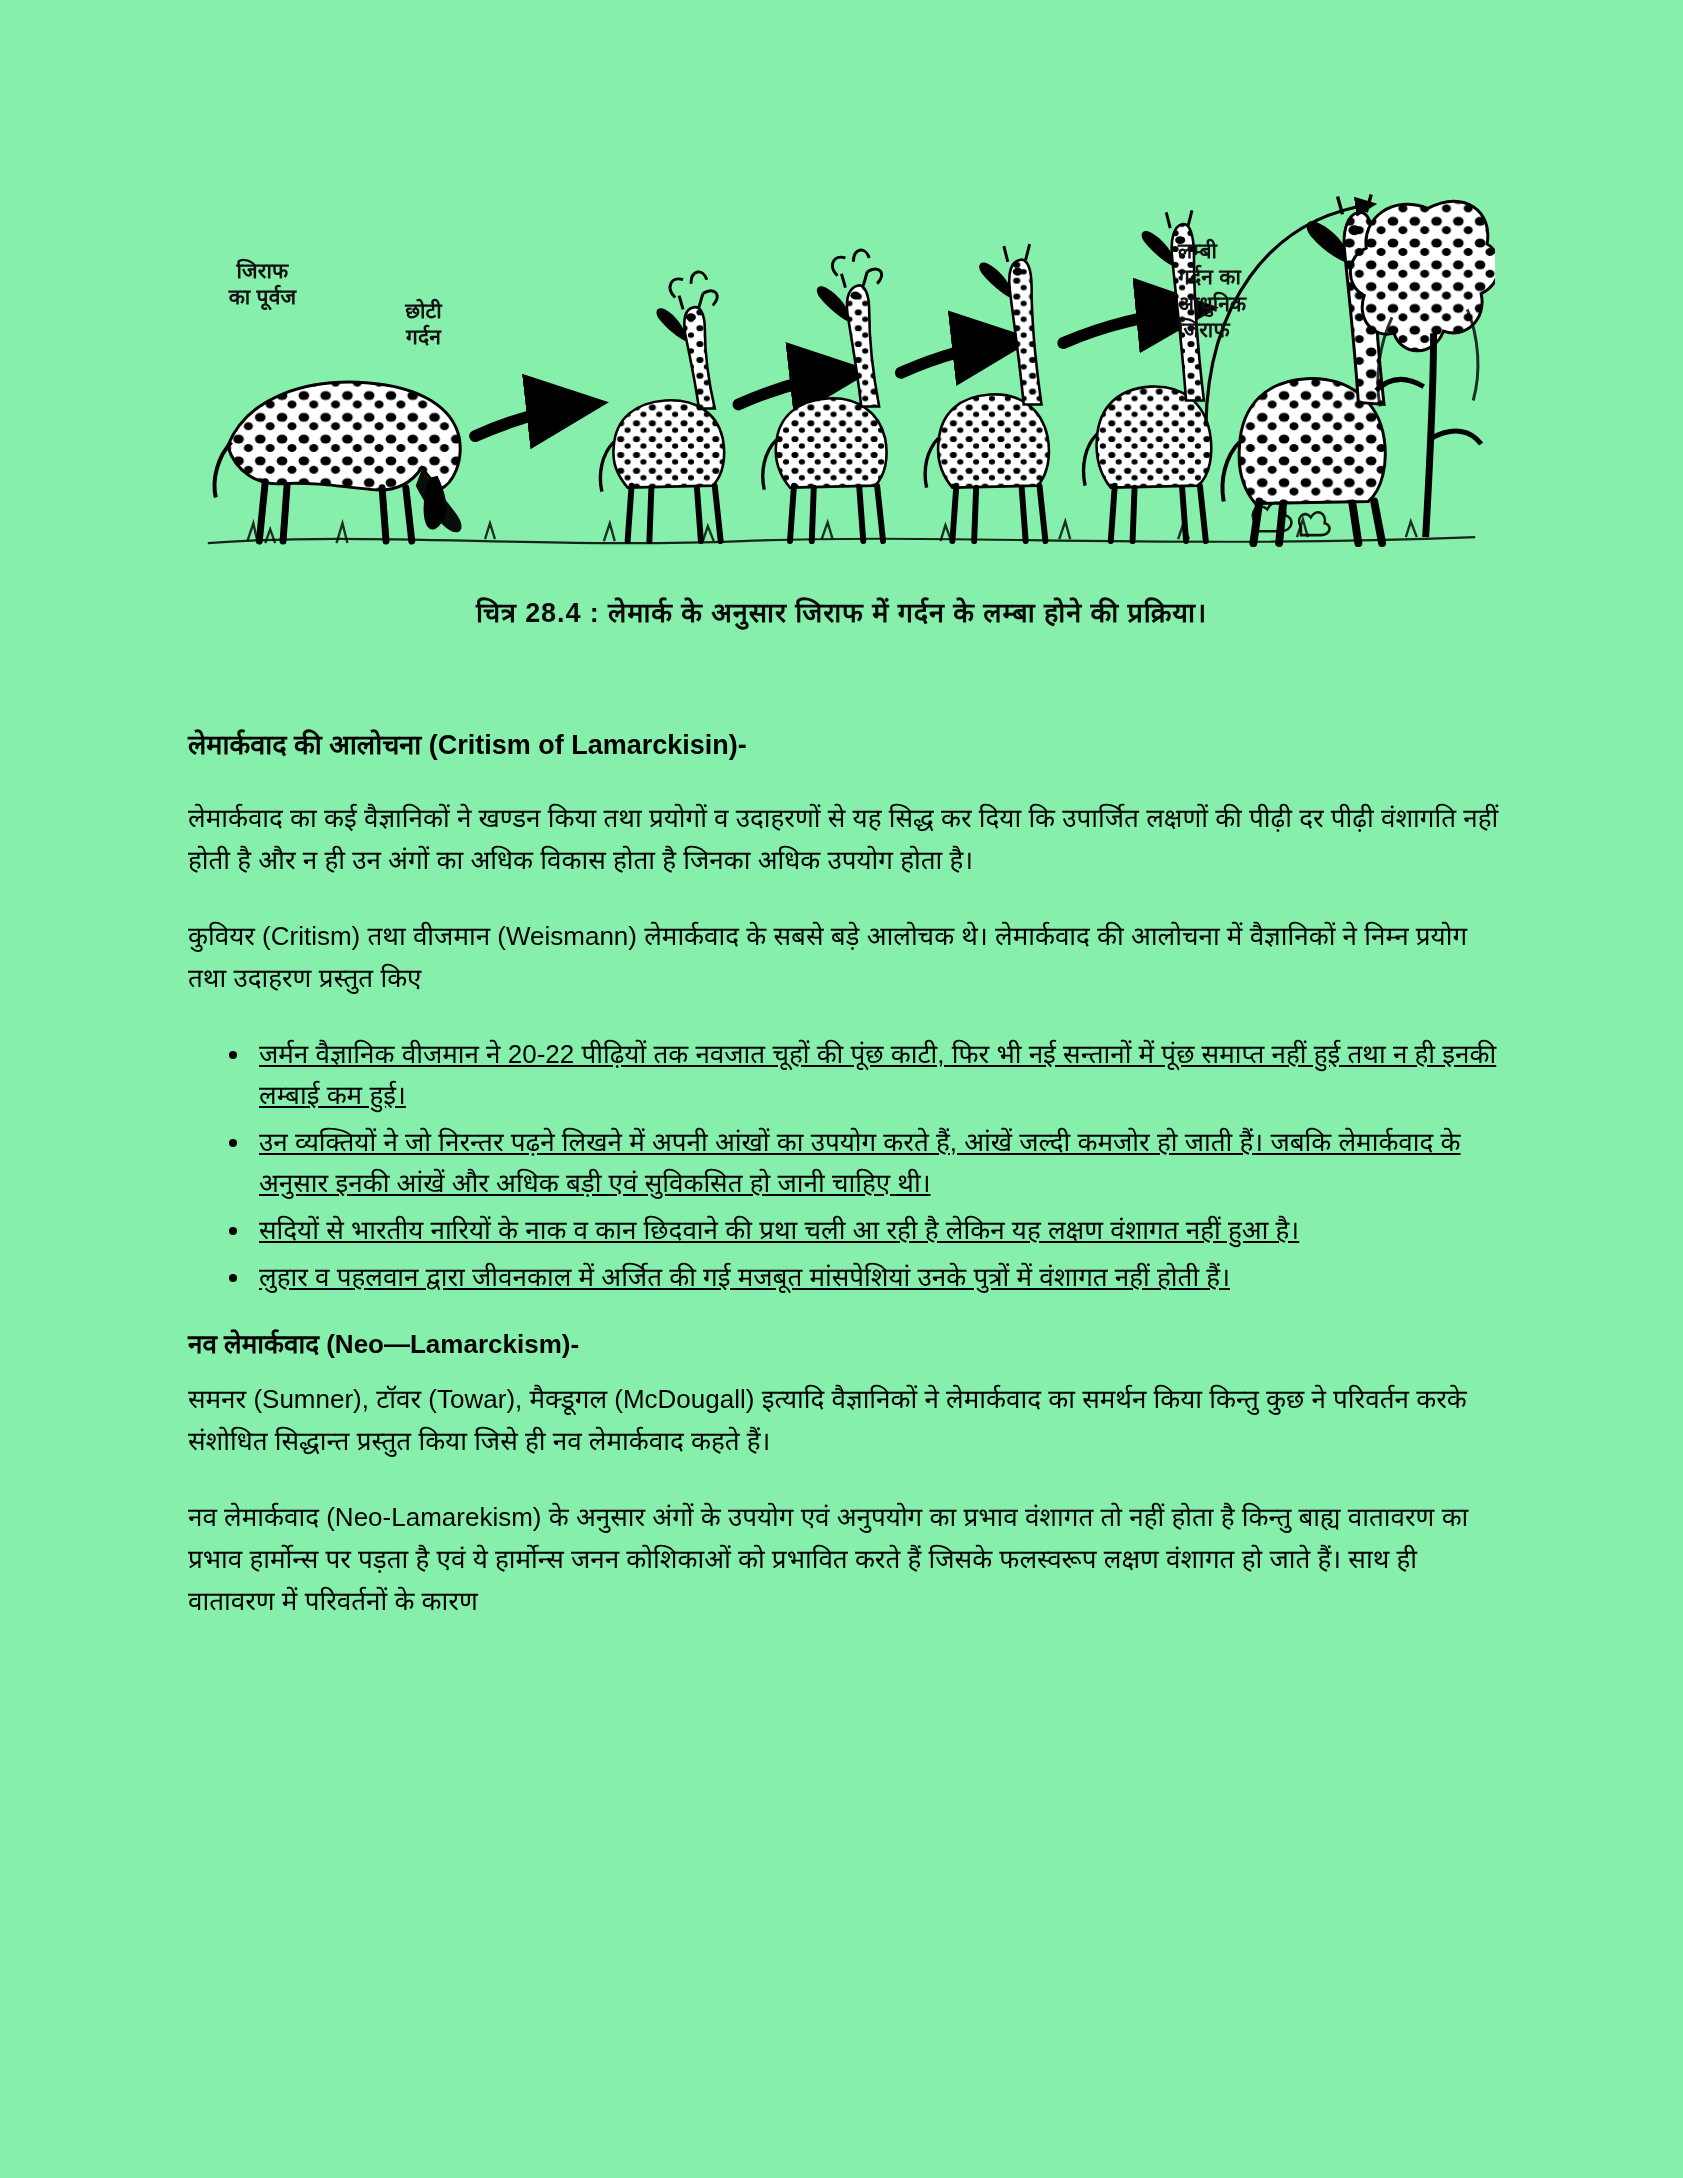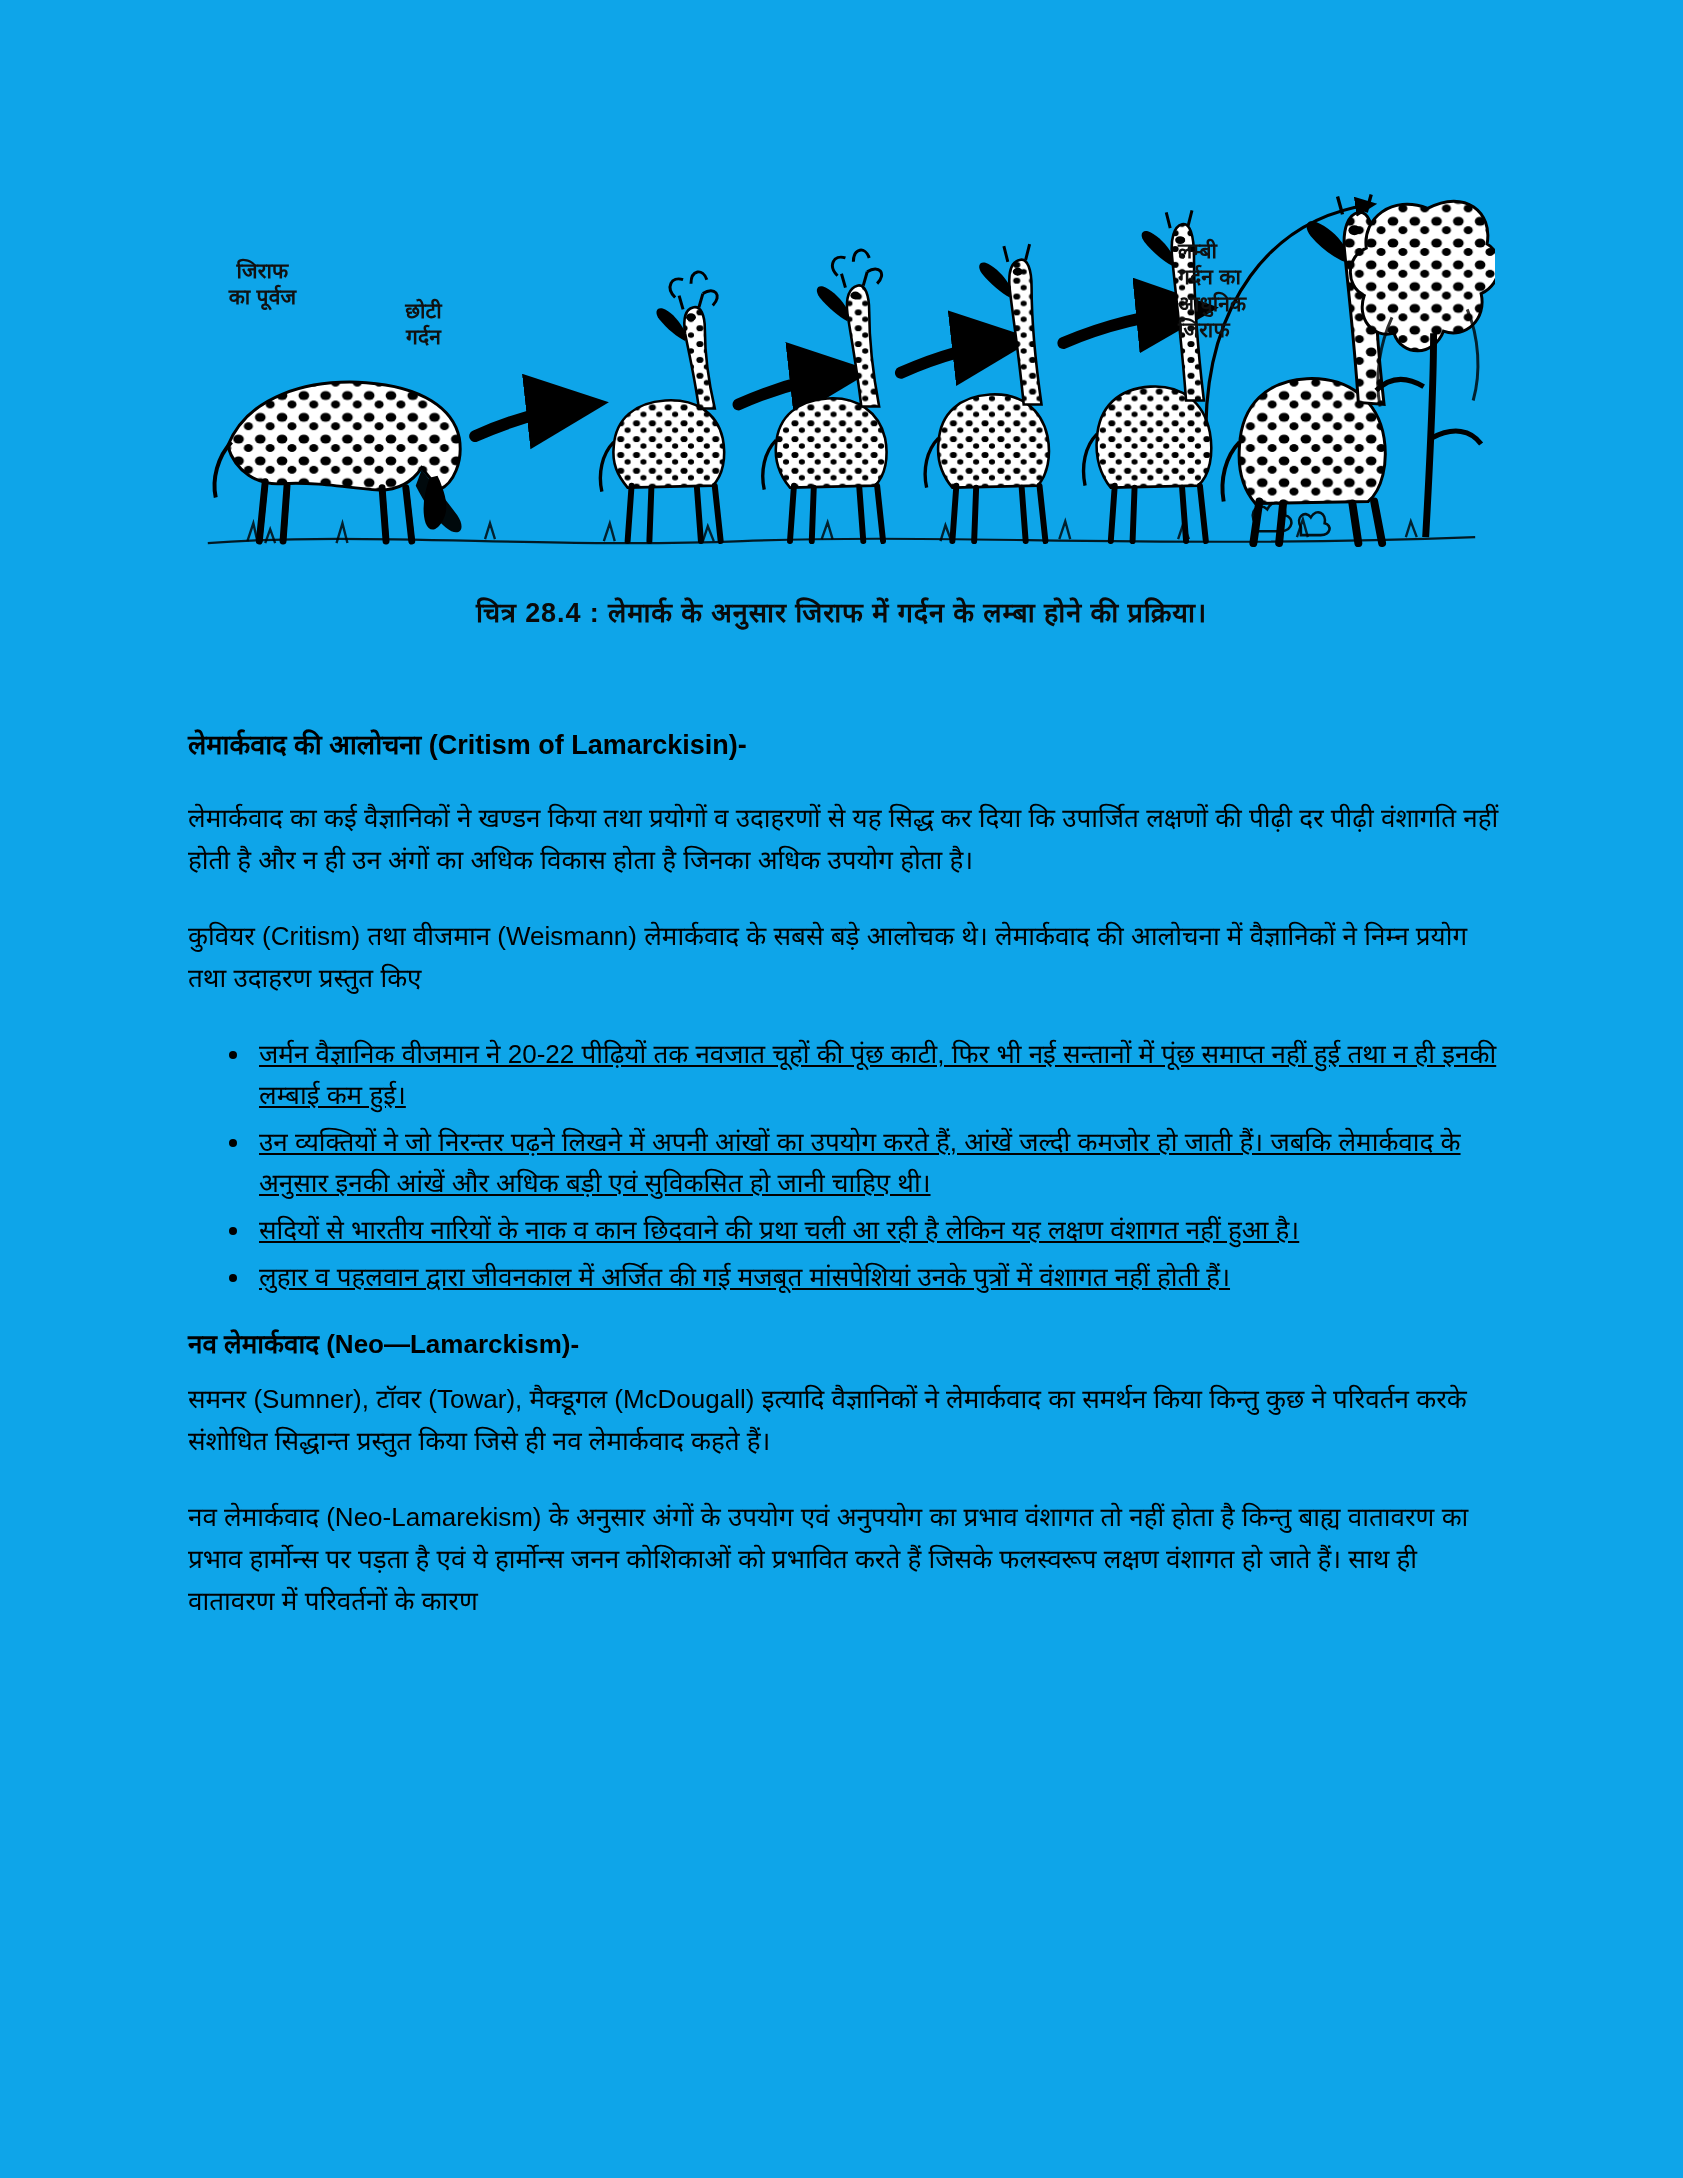--- a/index.html
+++ b/index.html
@@ -11,21 +11,21 @@
     width: 1683px;
     height: 2178px;
     font-family: "Liberation Sans", "DejaVu Sans", sans-serif;
     color: #000000;
     overflow: hidden;
   }
   .page {
     position: relative;
     width: 1683px;
     height: 2178px;
-    background: #0ea5e9;
+    background: #86efac;
     box-sizing: border-box;
   }
 
   
   .figure-block {
     position: absolute;
     left: 188px;
     top: 149px;
     width: 1307px;
   }

